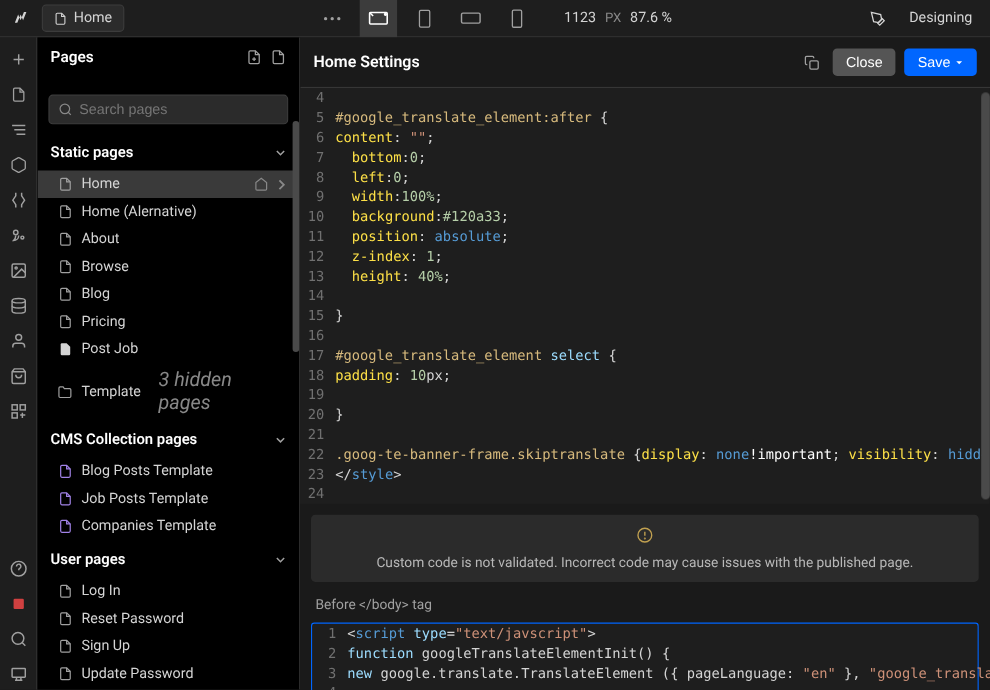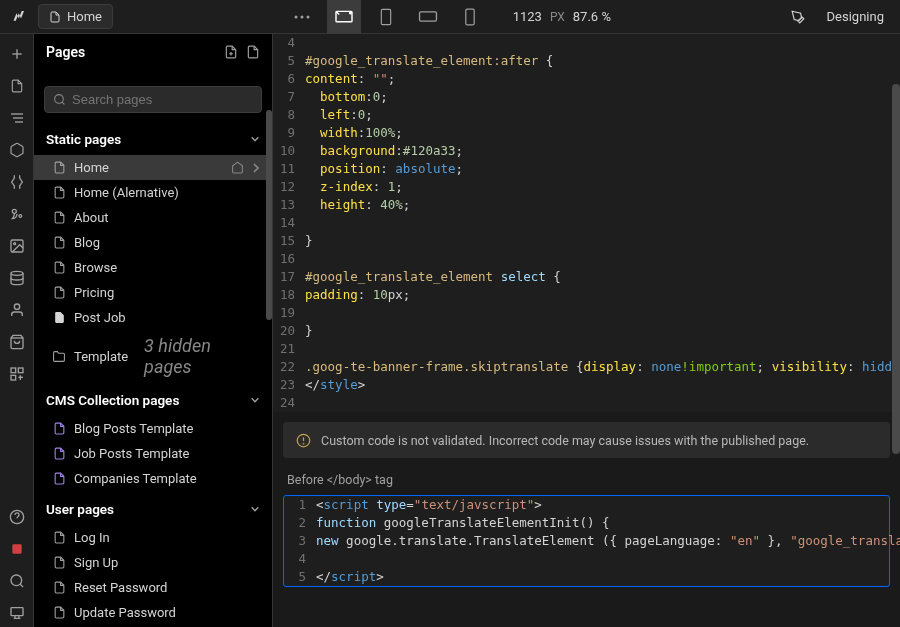--- a/index.html
+++ b/index.html
@@ -258,31 +258,32 @@
 .code-line {
   white-space: pre;
   color: #d4d4d4;
 }
 .tok-sel { color: #d7ba7d; }
 .tok-prop { color: #fde047; }
 .tok-str { color: #ce9178; }
 .tok-num { color: #b5cea8; }
 .tok-kw { color: #569cd6; }
 .tok-attr { color: #9cdcfe; }
-.tok-imp { color: #84cc16; }
+.tok-imp { color: #ffffff; }
 .warning-bar {
   margin: 10px 10px 0;
   background: #2b2b2b;
   border-radius: 4px;
   padding: 10px 12px;
   display: flex;
   align-items: center;
   gap: 10px;
   color: #b8b8b8;
   font-size: 12.5px;
+  flex-direction: column;
 }
 .warn-icon {
   width: 16px;
   height: 16px;
   color: #c0a050;
   display: flex;
   align-items: center;
   justify-content: center;
 }
 .sub-label {
@@ -572,31 +573,31 @@
           <span>About</span>
           <span class="spacer"></span>
         </div>
         <div class="page-item">
           <span class="icon">
             <svg width="13" height="15" viewBox="0 0 24 24" fill="none" stroke="currentColor" stroke-width="2">
               <path d="M14 2H6a2 2 0 0 0-2 2v16a2 2 0 0 0 2 2h12a2 2 0 0 0 2-2V8z"></path>
               <polyline points="14 2 14 8 20 8"></polyline>
             </svg>
           </span>
+          <span>Browse</span>
+          <span class="spacer"></span>
+        </div>
+        <div class="page-item">
+          <span class="icon">
+            <svg width="13" height="15" viewBox="0 0 24 24" fill="none" stroke="currentColor" stroke-width="2">
+              <path d="M14 2H6a2 2 0 0 0-2 2v16a2 2 0 0 0 2 2h12a2 2 0 0 0 2-2V8z"></path>
+              <polyline points="14 2 14 8 20 8"></polyline>
+            </svg>
+          </span>
           <span>Blog</span>
-          <span class="spacer"></span>
-        </div>
-        <div class="page-item">
-          <span class="icon">
-            <svg width="13" height="15" viewBox="0 0 24 24" fill="none" stroke="currentColor" stroke-width="2">
-              <path d="M14 2H6a2 2 0 0 0-2 2v16a2 2 0 0 0 2 2h12a2 2 0 0 0 2-2V8z"></path>
-              <polyline points="14 2 14 8 20 8"></polyline>
-            </svg>
-          </span>
-          <span>Browse</span>
           <span class="spacer"></span>
         </div>
         <div class="page-item">
           <span class="icon">
             <svg width="13" height="15" viewBox="0 0 24 24" fill="none" stroke="currentColor" stroke-width="2">
               <path d="M14 2H6a2 2 0 0 0-2 2v16a2 2 0 0 0 2 2h12a2 2 0 0 0 2-2V8z"></path>
               <polyline points="14 2 14 8 20 8"></polyline>
             </svg>
           </span>
           <span>Pricing</span>
@@ -673,48 +674,66 @@
           </span>
           <span>Log In</span>
         </div>
         <div class="page-item">
           <span class="icon">
             <svg width="13" height="15" viewBox="0 0 24 24" fill="none" stroke="currentColor" stroke-width="2">
               <path d="M14 2H6a2 2 0 0 0-2 2v16a2 2 0 0 0 2 2h12a2 2 0 0 0 2-2V8z"></path>
               <polyline points="14 2 14 8 20 8"></polyline>
             </svg>
           </span>
+          <span>Reset Password</span>
+        </div>
+        <div class="page-item">
+          <span class="icon">
+            <svg width="13" height="15" viewBox="0 0 24 24" fill="none" stroke="currentColor" stroke-width="2">
+              <path d="M14 2H6a2 2 0 0 0-2 2v16a2 2 0 0 0 2 2h12a2 2 0 0 0 2-2V8z"></path>
+              <polyline points="14 2 14 8 20 8"></polyline>
+            </svg>
+          </span>
           <span>Sign Up</span>
-        </div>
-        <div class="page-item">
-          <span class="icon">
-            <svg width="13" height="15" viewBox="0 0 24 24" fill="none" stroke="currentColor" stroke-width="2">
-              <path d="M14 2H6a2 2 0 0 0-2 2v16a2 2 0 0 0 2 2h12a2 2 0 0 0 2-2V8z"></path>
-              <polyline points="14 2 14 8 20 8"></polyline>
-            </svg>
-          </span>
-          <span>Reset Password</span>
         </div>
         <div class="page-item">
           <span class="icon">
             <svg width="13" height="15" viewBox="0 0 24 24" fill="none" stroke="currentColor" stroke-width="2">
               <path d="M14 2H6a2 2 0 0 0-2 2v16a2 2 0 0 0 2 2h12a2 2 0 0 0 2-2V8z"></path>
               <polyline points="14 2 14 8 20 8"></polyline>
             </svg>
           </span>
           <span>Update Password</span>
         </div>
       </div>
 
     <div class="side-scroll-track">
       <div class="side-scroll-thumb"></div>
     </div>
   </div>
 
   <div class="content" style="position:relative">
+    <div class="content-header">
+      <h3>Home Settings</h3>
+      <div class="action-btns">
+        <span style="color:#a0a0a0;cursor:pointer;margin-right:4px">
+          <svg width="14" height="16" viewBox="0 0 24 24" fill="none" stroke="currentColor" stroke-width="2">
+              <rect x="9" y="9" width="13" height="13" rx="2"></rect>
+              <path d="M5 15H4a2 2 0 0 1-2-2V4a2 2 0 0 1 2-2h9a2 2 0 0 1 2 2v1"></path>
+            </svg>
+        </span>
+        <button class="btn btn-dark">Close</button>
+        <button class="btn btn-primary">
+          <span>Save</span>
+          <svg width="8" height="8" viewBox="0 0 12 12" fill="currentColor">
+              <path d="M2 4l4 4 4-4z"></path>
+            </svg>
+        </button>
+      </div>
+    </div>
 
     <div class="content-body">
       <div class="code-block" id="code-block-1">
           <div class="code-row">
             <div class="line-no">4</div>
             <div class="code-line"></div>
           </div>
           <div class="code-row">
             <div class="line-no">5</div>
             <div class="code-line"><span class="tok-sel">#google_translate_element</span><span class="tok-sel">:after</span> {</div>

